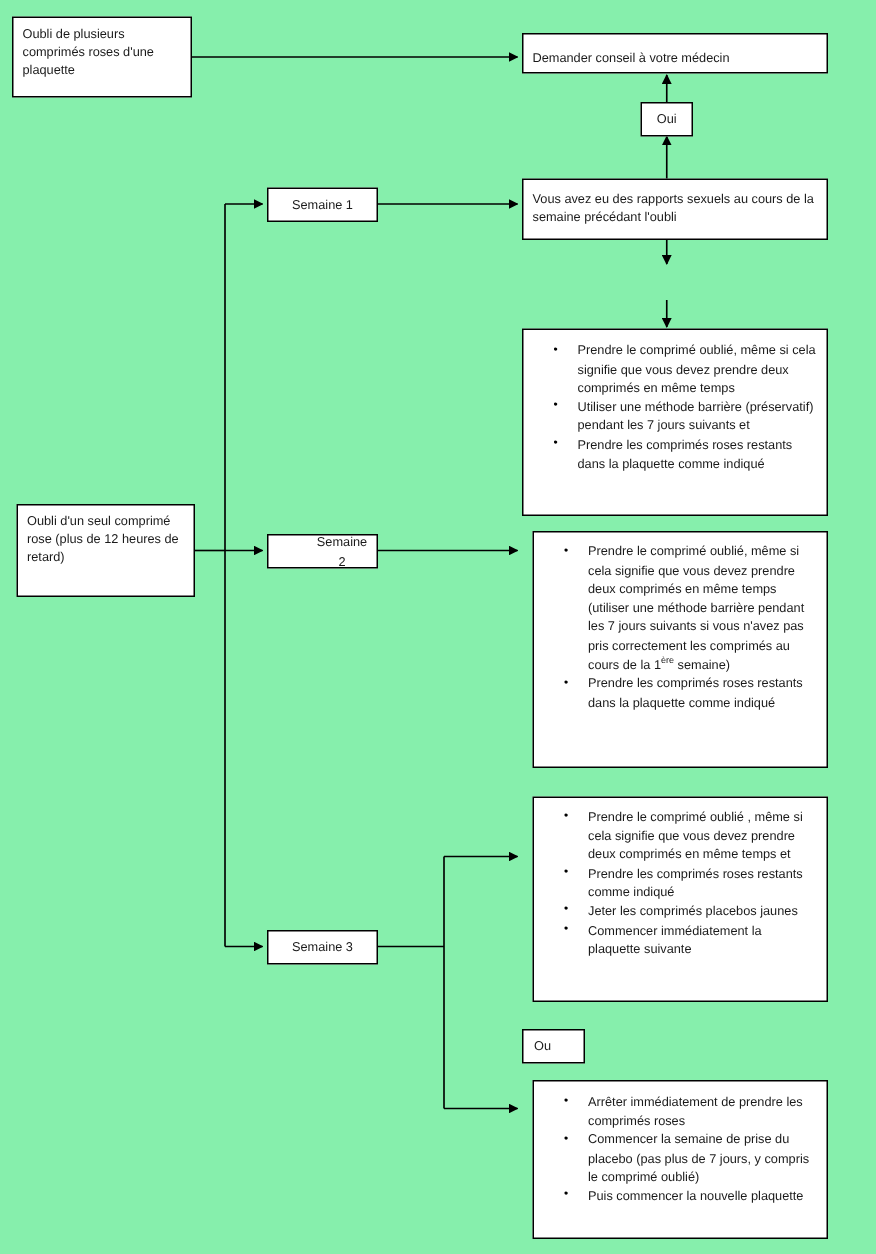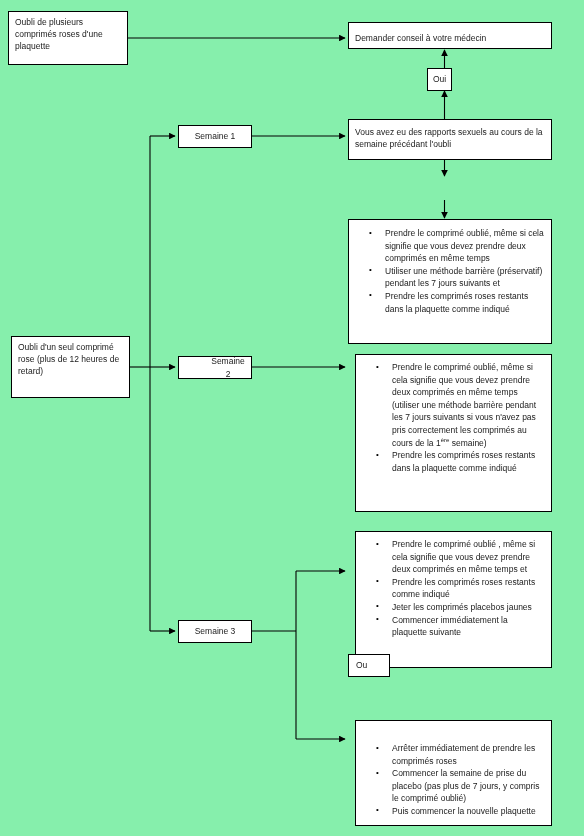--- a/index.html
+++ b/index.html
@@ -128,21 +128,21 @@
   </svg>
 
   <div class="node" style="left:8px; top:11px; width:120px; height:54px;">
     <span class="wrap-text">Oubli de plusieurs comprimés roses d'une plaquette</span>
   </div>
 
   <div class="node leftmid" style="left:348px; top:22px; width:204px; height:27px;">
     <span>Demander conseil à votre médecin</span>
   </div>
 
-  <div class="node centered" style="left:427px; top:68px; width:25px; height:23px;">
+  <div class="node centered" style="left:427px; top:68px; width:35px; height:23px;">
     <span>Oui</span>
   </div>
 
   <div class="node centered" style="left:178px; top:125px; width:74px; height:23px;">
     <span>Semaine 1</span>
   </div>
 
   <div class="node" style="left:348px; top:119px; width:204px; height:41px; padding-top:6px;">
     <span class="wrap-text">Vous avez eu des rapports sexuels au cours de la semaine précédant l'oubli</span>
   </div>
@@ -180,25 +180,25 @@
       <li>Prendre les comprimés roses restants comme indiqué</li>
       <li>Jeter les comprimés placebos jaunes</li>
       <li>Commencer immédiatement la plaquette suivante</li>
     </ul>
   </div>
 
   <div class="node centered" style="left:178px; top:620px; width:74px; height:23px;">
     <span>Semaine 3</span>
   </div>
 
-  <div class="node small" style="left:348px; top:654px; width:42px; height:23px;">
+  <div class="node small" style="left:348px; top:686px; width:42px; height:23px;">
     <span>Ou</span>
   </div>
 
-  <div class="node" style="left:355px; top:720px; width:197px; height:106px; padding-top:21px;">
+  <div class="node" style="left:355px; top:720px; width:197px; height:106px; padding-top:7px;">
     <ul>
       <li>Arrêter immédiatement de prendre les comprimés roses</li>
       <li>Commencer la semaine de prise du placebo (pas plus de 7 jours, y compris le comprimé oublié)</li>
       <li>Puis commencer la nouvelle plaquette</li>
     </ul>
   </div>
 
 </div>
 
 </body></html>

